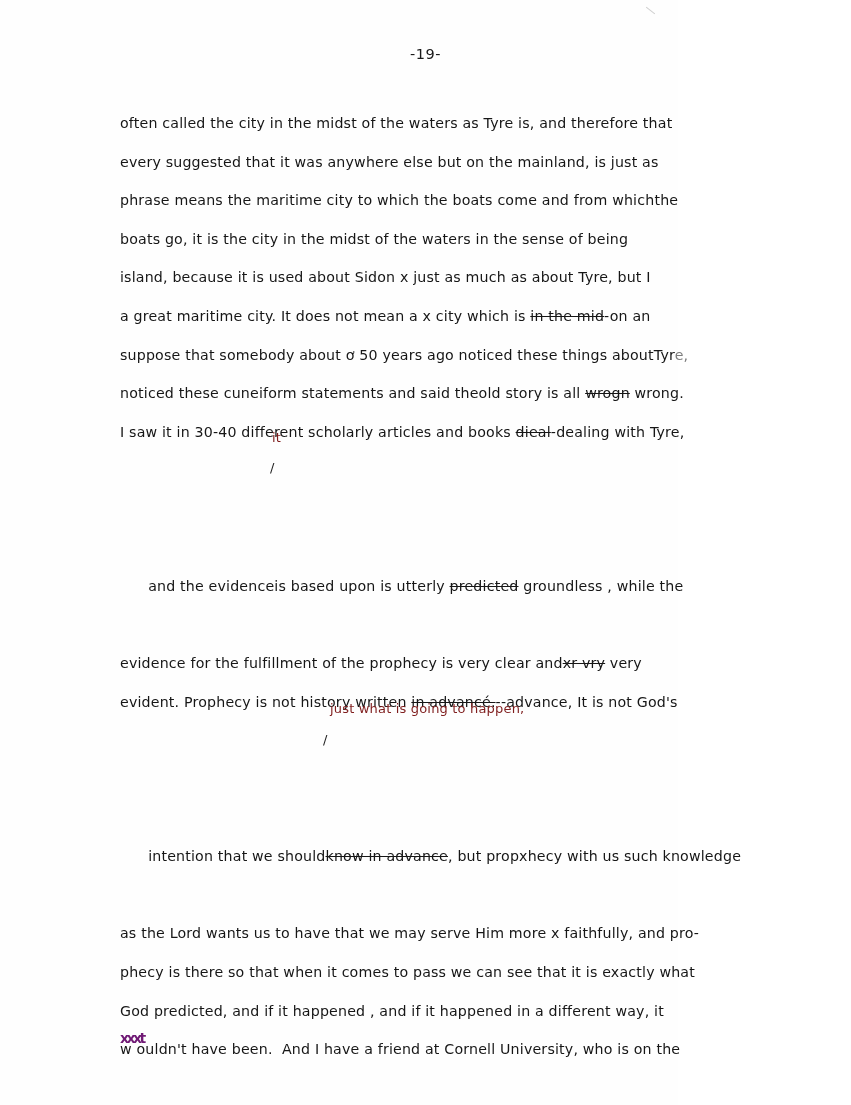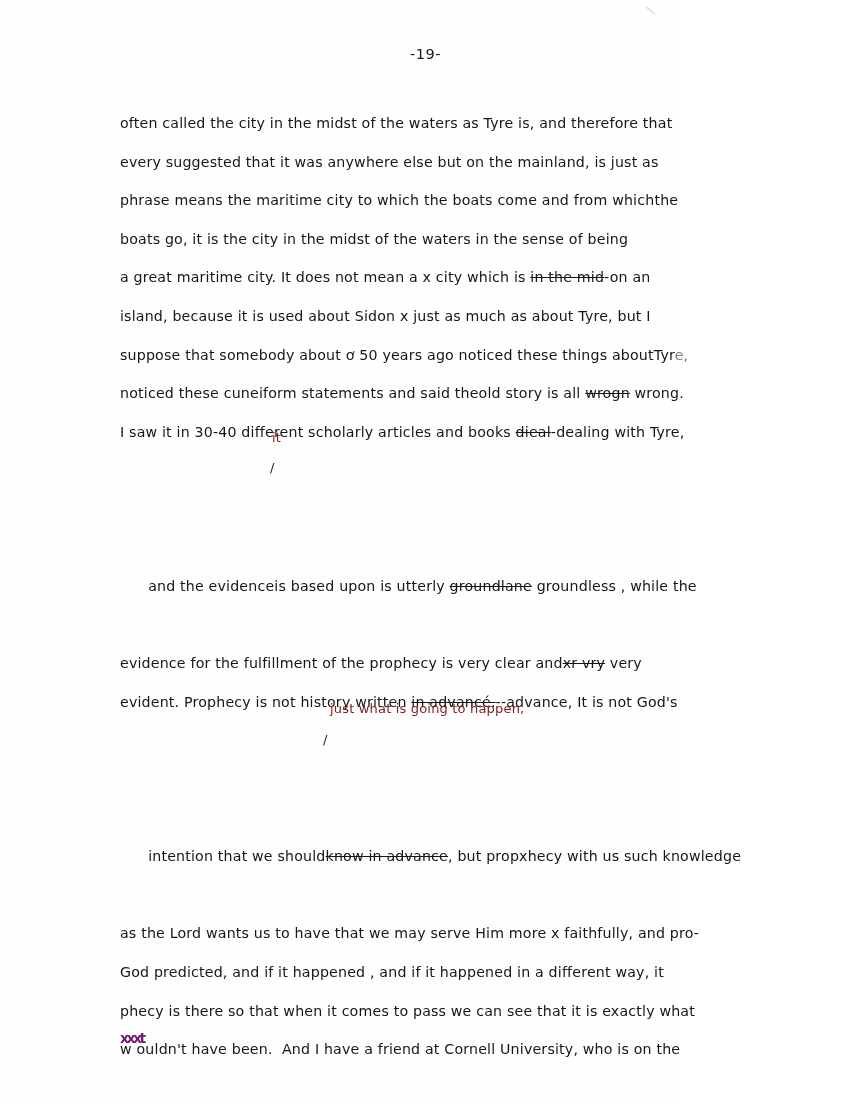--- a/index.html
+++ b/index.html
@@ -101,49 +101,49 @@
 
   <div class="page-number">-19-</div>
 
   <div class="body-text">
 
     <div class="line"><span>often called the city in the midst of the waters as Tyre is, and therefore that</span></div>
     <div class="line"><span>every suggested that it was anywhere else but on the mainland, is just as</span></div>
     <div class="line"><span>phrase means the maritime city to which the boats come and from whichthe</span></div>
     <div class="line"><span>boats go, it is the city in the midst of the waters in the sense of being</span></div>
 
+    <div class="line"><span>island, because it is used about Sidon x just as much as about Tyre, but I</span></div>
+
     <div class="line"><span>a great maritime city. It does not mean a x city which is </span><span class="strike">in the mid</span><span>-on an</span></div>
-
-    <div class="line"><span>island, because it is used about Sidon x just as much as about Tyre, but I</span></div>
 
     <div class="line"><span>suppose that somebody about ơ 50 years ago noticed these things aboutTyr</span><span class="faint">e,</span></div>
 
 
     <div class="line"><span>noticed these cuneiform statements and said theold story is all </span><span class="strike">wrogn</span><span> wrong.</span></div>
 
     <div class="line"><span>I saw it in 30-40 different scholarly articles and books </span><span class="strike">dieal</span><span>-dealing with Tyre,</span></div>
 
     <div class="line">
       <span class="ins" style="left:152px; top:-20px;">it</span>
       <span class="ins-caret" style="left:150px; top:-2px;">/</span>
-      <span>and the evidence</span><span>is based upon is utterly </span><span class="strike">groundlane</span><span> groundless , while the</span>
+      <span>and the evidence</span><span>is based upon is utterly </span><span class="strike">predicted</span><span> groundless , while the</span>
     </div>
 
     <div class="line"><span>evidence for the fulfillment of the prophecy is very clear and</span><span class="strike">xr vry</span><span> very</span></div>
 
     <div class="line"><span>evident. Prophecy is not history written </span><span class="strike">in advancé.</span><span>--advance, It is not God's</span></div>
 
     <div class="line">
       <span class="ins" style="left:210px; top:-20px;">just what is going to happen,</span>
       <span class="ins-caret" style="left:203px; top:-1px;">/</span>
       <span>intention that we should</span><span class="strike">know in advance</span><span>, but propxhecy with us such knowledge</span>
     </div>
 
     <div class="line"><span>as the Lord wants us to have that we may serve Him more x faithfully, and pro-</span></div>
+    <div class="line"><span>phecy is there so that when it comes to pass we can see that it is exactly what</span></div>
     <div class="line"><span>God predicted, and if it happened , and if it happened in a different way, it</span></div>
-    <div class="line"><span>phecy is there so that when it comes to pass we can see that it is exactly what</span></div>
     <div class="line"><span>w ouldn't have been.  And I have a friend at Cornell University, who is on the</span></div>
 
   </div>
 
   <div class="last-scribble">xxxt</div>
 
 </div>
 
 </body></html>

